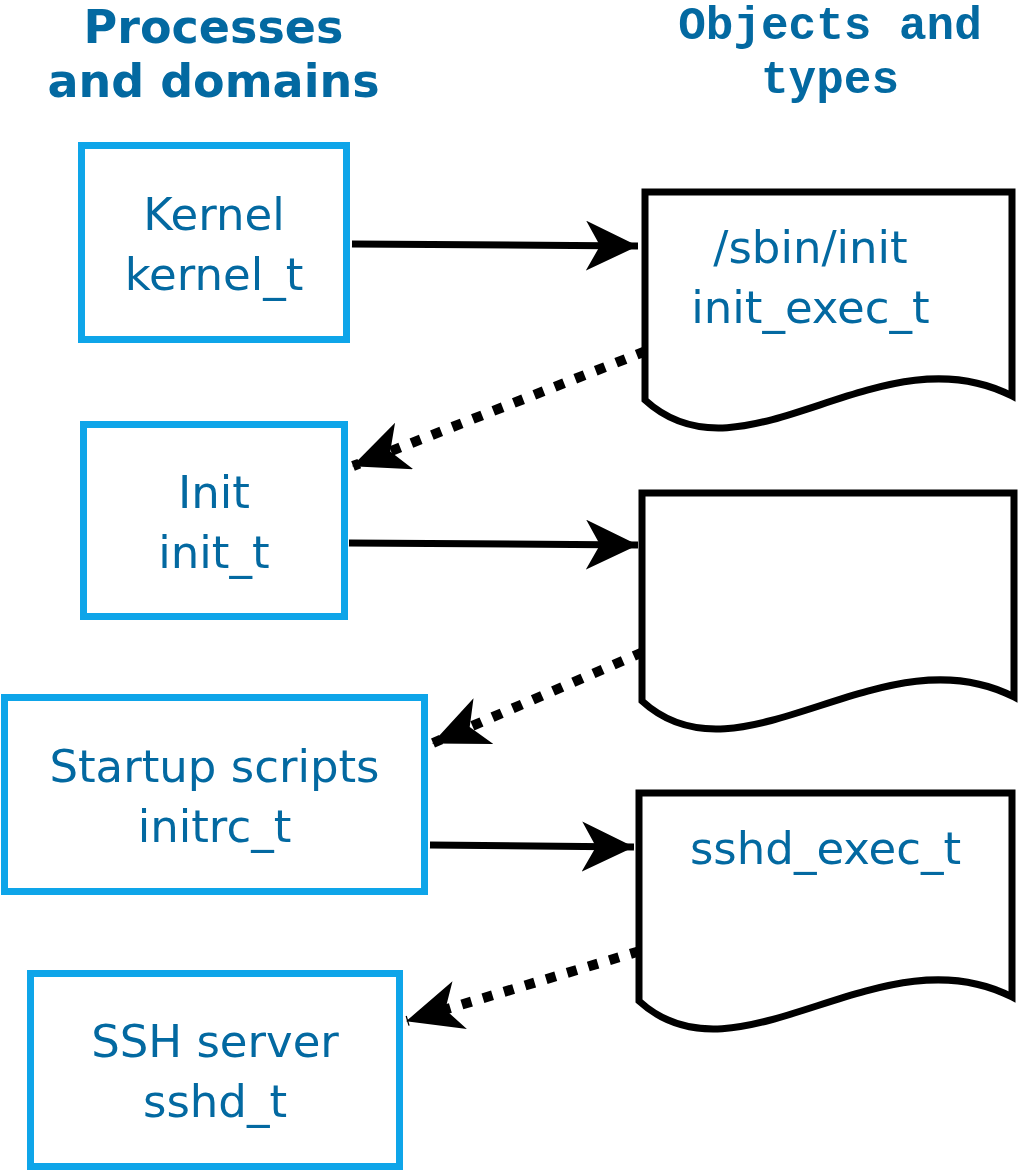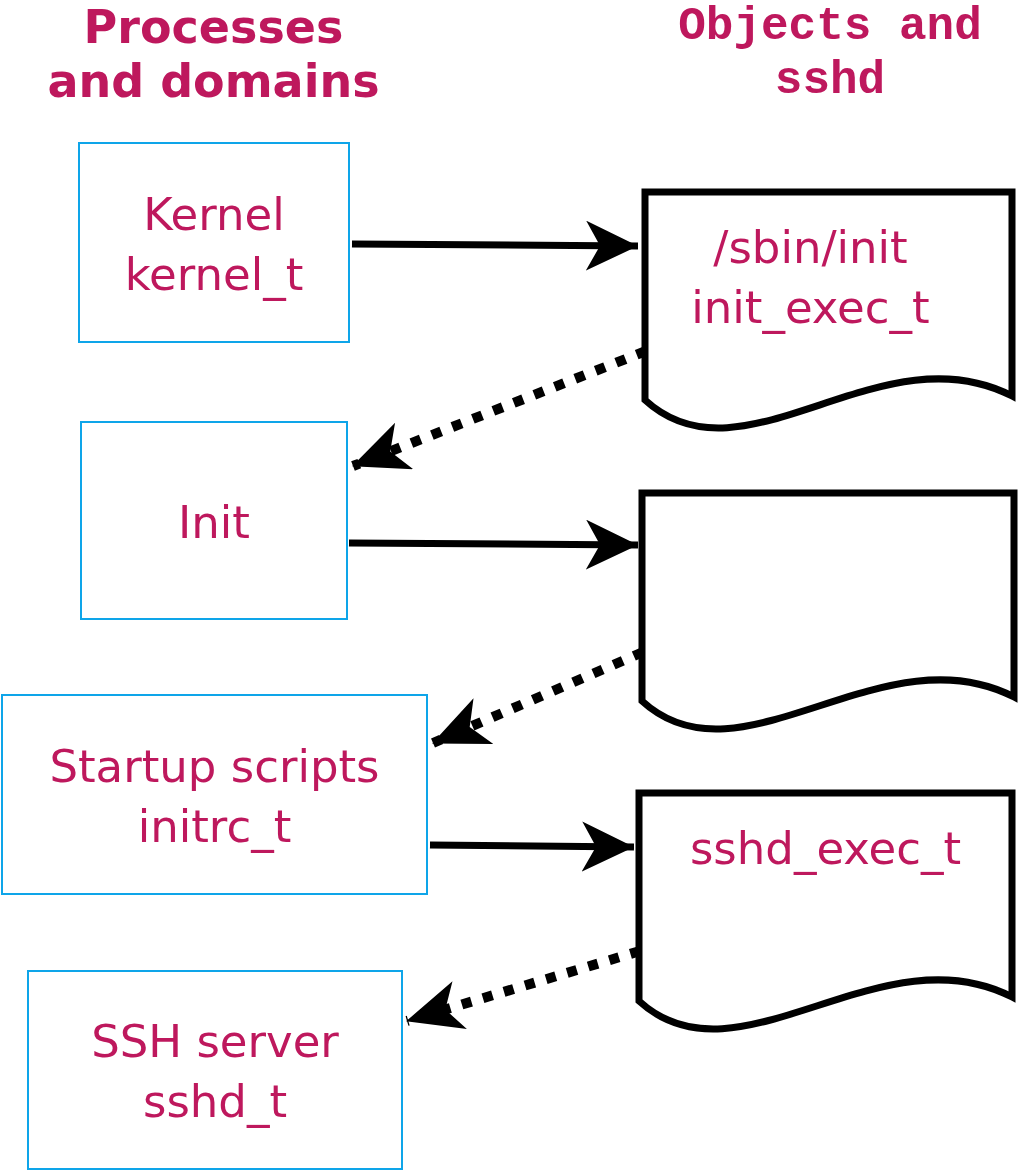--- a/index.html
+++ b/index.html
@@ -2,36 +2,36 @@
 <html><head>
 <meta charset="utf-8">
 <style>
   html, body { margin: 0; padding: 0; background: #ffffff; }
   .stage {
     position: relative;
     width: 1024px;
     height: 1173px;
     background: #ffffff;
     font-family: "DejaVu Sans", "Liberation Sans", sans-serif;
-    color: #be185d;
+    color: #0369a1;
     overflow: hidden;
   }
   .layer { position: absolute; left: 0; top: 0; }
   .hdr {
     position: absolute;
     text-align: center;
     font-weight: bold;
     font-size: 46px;
     line-height: 54px;
     white-space: nowrap;
   }
   .pbox {
     position: absolute;
     box-sizing: border-box;
-    border: 2px solid #0ea5e9;
+    border: 7px solid #0ea5e9;
     background: #ffffff;
     display: flex;
     flex-direction: column;
     justify-content: center;
     align-items: center;
     font-size: 45px;
     line-height: 60px;
     text-align: center;
     padding-top: 4px;
   }
@@ -78,29 +78,30 @@
     <path d="M 642 493 H 1014 V 697 C 882 629 740 791 642 701 Z" fill="#ffffff" stroke="#000000" stroke-width="7" stroke-linejoin="miter"></path>
     <path d="M 639 793 H 1012 V 997 C 880 929 737 1091 639 1001 Z" fill="#ffffff" stroke="#000000" stroke-width="7" stroke-linejoin="miter"></path>
   </svg>
 
   <div class="hdr" style="left:0; top:2; width:427px;">
     <div>Processes</div>
     <div>and domains</div>
   </div>
   <div class="hdr" style="left:640; top:2; width:380px; left:640px;font-family:Liberation Mono, monospace;">
     <div>Objects and</div>
-    <div>sshd</div>
+    <div>types</div>
   </div>
 
   <div class="pbox" style="left:78px; top:142px; width:272px; height:201px;">
     <div>Kernel</div>
     <div>kernel_t</div>
   </div>
   <div class="pbox" style="left:80px; top:421px; width:268px; height:199px;">
     <div>Init</div>
+    <div>init_t</div>
   </div>
   <div class="pbox" style="left:1px; top:694px; width:427px; height:201px;">
     <div>Startup scripts</div>
     <div>initrc_t</div>
   </div>
   <div class="pbox" style="left:27px; top:970px; width:376px; height:200px;">
     <div>SSH server</div>
     <div>sshd_t</div>
   </div>
 

